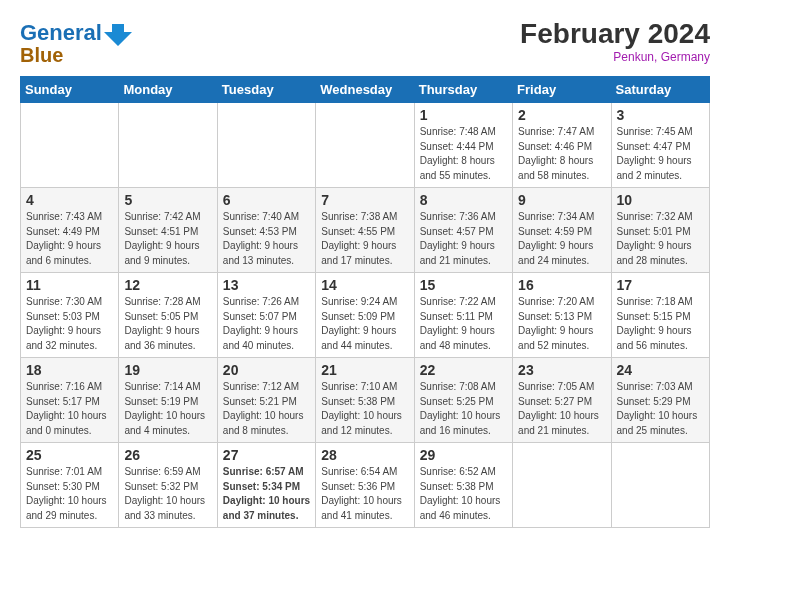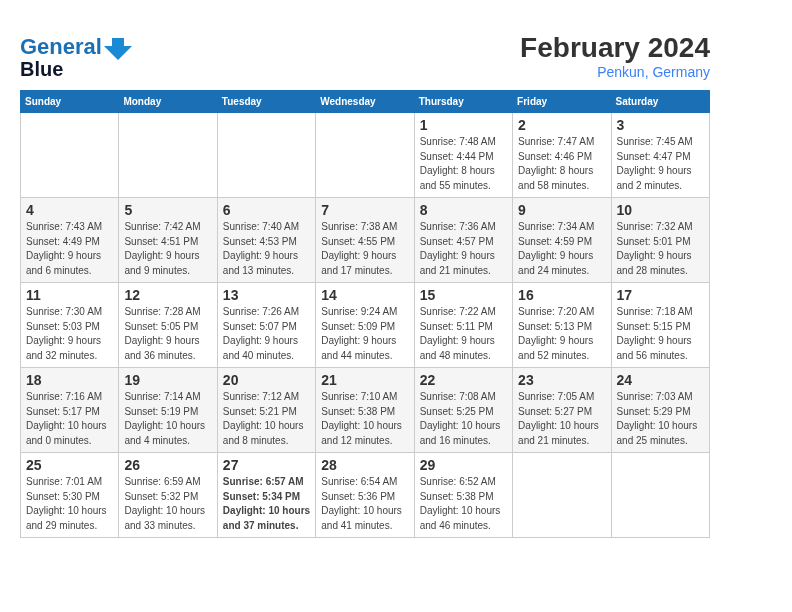--- a/index.html
+++ b/index.html
@@ -1,26 +1,26 @@
 <!DOCTYPE html>
 <html><head>
   <meta charset="utf-8">
   <style>
     * { box-sizing: border-box; margin: 0; padding: 0; }
     body { font-family: Arial, sans-serif; background: #fff; width: 792px; min-height: 612px; }
-    .page { width: 730px; padding: 32px 20px; }
+    .page { width: 730px; padding: 18px 20px; }
     .header { display: flex; justify-content: space-between; align-items: flex-start; margin-bottom: 10px; }
     .logo { display: flex; align-items: center; }
     .logo-text { font-size: 22px; font-weight: bold; color: #333; line-height: 1.1; }
     .logo-text span { color: #1a6fb5; }
     .title-block { text-align: right; }
     .month-title { font-size: 28px; font-weight: bold; color: #333; }
-    .location { font-size: 14px; color: #3b82f6; text-align: right; }
+    .location { font-size: 12px; color: #a21caf; text-align: right; }
     table { width: 100%; border-collapse: collapse; }
-    thead tr th { background: #1a6fb5; color: #fff; font-size: 10px; font-weight: bold; padding: 5px 4px; text-align: left; border: 1px solid #1a6fb5; }
+    thead tr th { background: #1a6fb5; color: #fff; font-size: 13px; font-weight: bold; padding: 5px 4px; text-align: left; border: 1px solid #1a6fb5; }
     tbody tr td { vertical-align: top; border: 1px solid #ccc; padding: 4px 5px; font-size: 11px; color: #333; background: #fff; min-height: 80px; width: calc(100%/7); }
     tbody tr:nth-child(even) td { background: #f5f5f5; }
     .day-num { font-size: 14px; font-weight: bold; color: #333; margin-bottom: 2px; }
     .day-info { font-size: 10px; color: #444; line-height: 1.45; }
     .empty { background: #fff !important; }
   </style>
 </head>
 <body>
 
 <div class="page">
@@ -28,21 +28,21 @@
     <div class="logo">
       <div style="display:flex;flex-direction:column;align-items:flex-start;">
         <div style="display:flex;align-items:center;">
           <span class="logo-text">
             <span>General</span>
           </span>
           <svg width="30" height="30" viewBox="0 0 30 30">
             <polygon points="4,6 22,6 22,14 30,14 16,28 2,14 10,14 10,6" fill="#1a8ad4"></polygon>
           </svg>
         </div>
-        <span class="logo-text" style="color:#0f172a;font-size:20px;margin-top:-4px;">Blue</span>
+        <span class="logo-text" style="color:#a16207;font-size:20px;margin-top:-4px;">Blue</span>
       </div>
     </div>
     <div class="title-block">
       <div class="month-title">February 2024</div>
       <div class="location">Penkun, Germany</div>
     </div>
   </div>
 
   <table>
     <thead>

